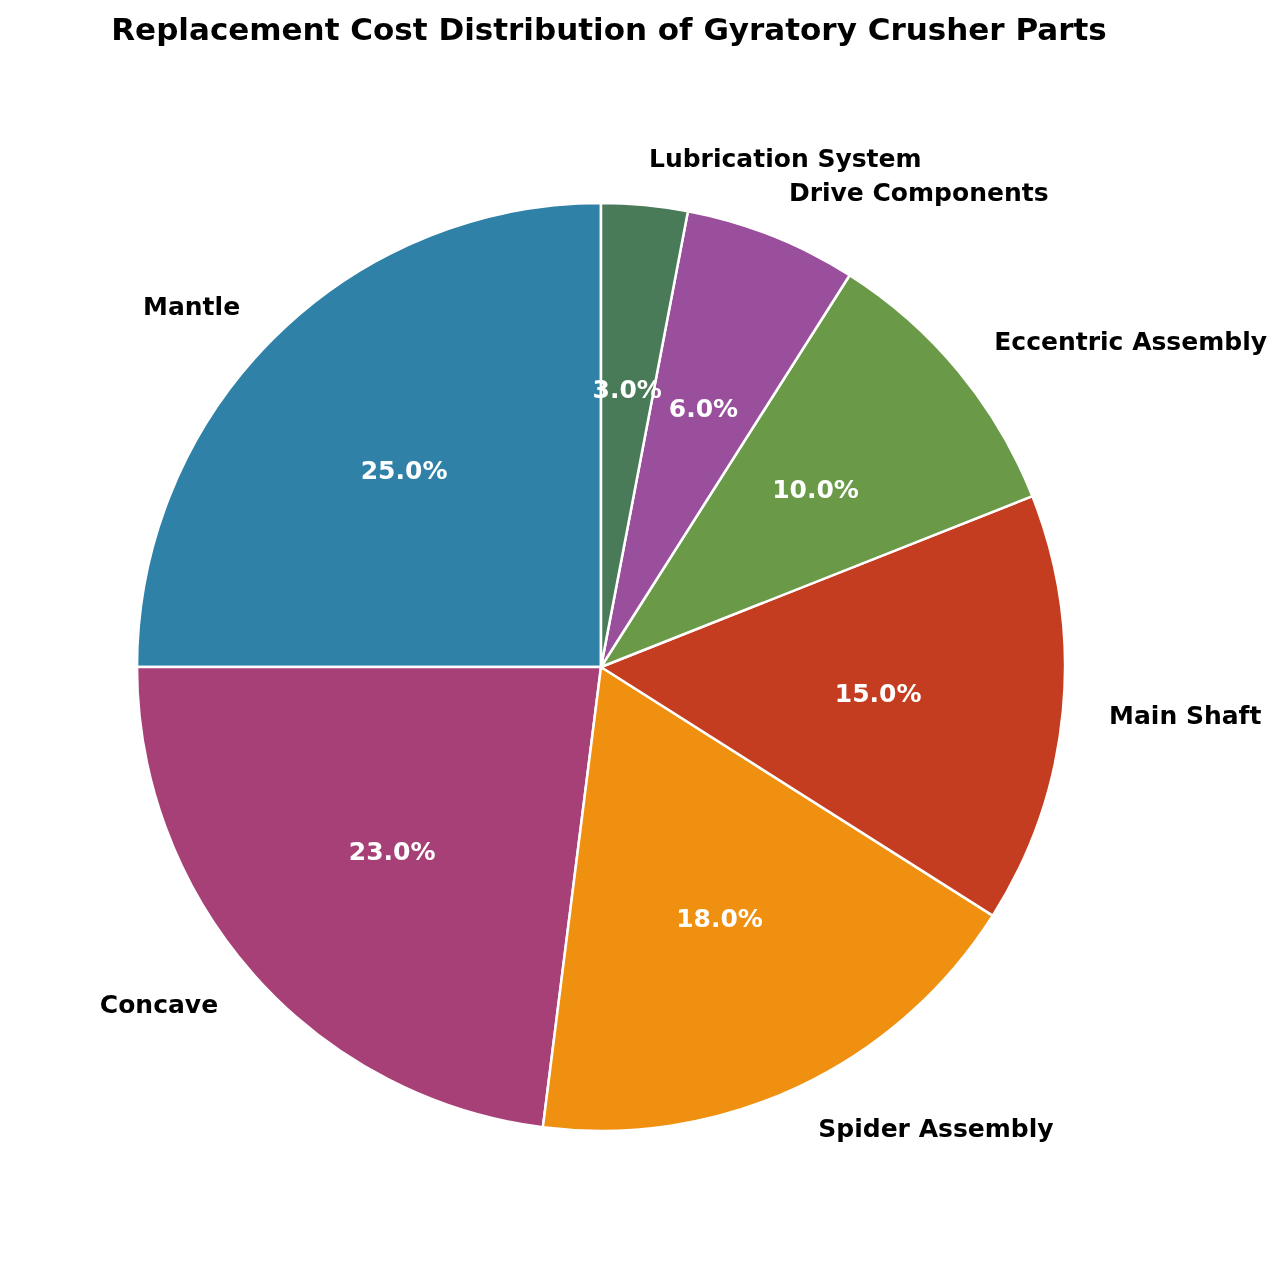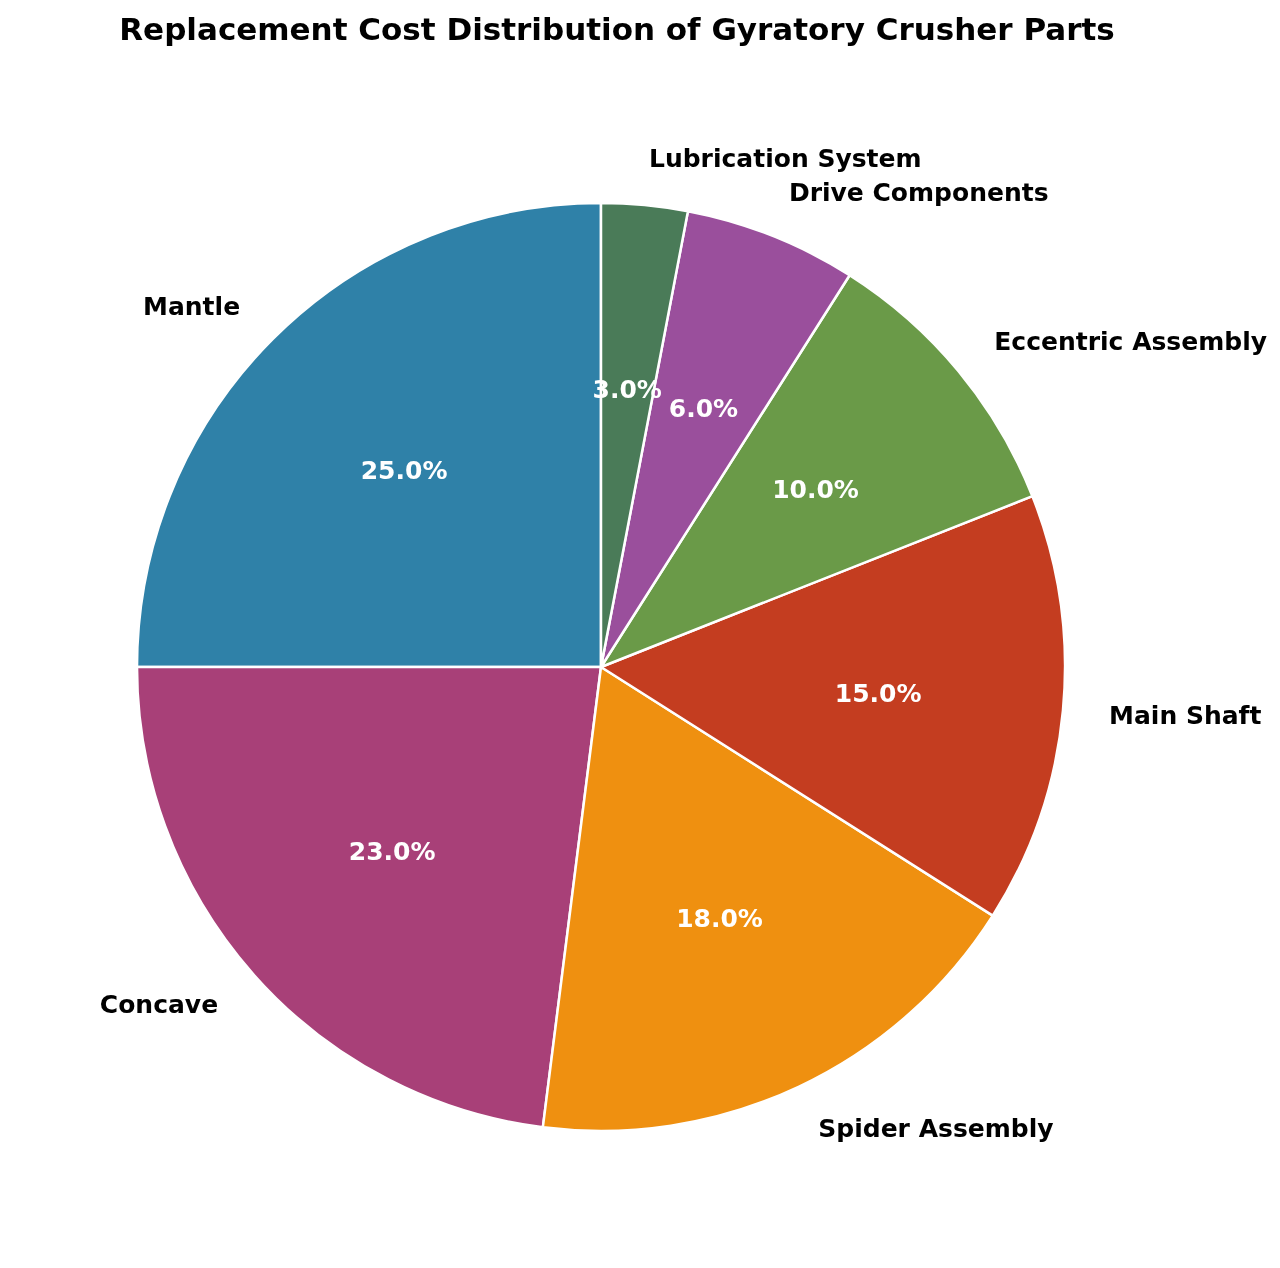--- a/index.html
+++ b/index.html
@@ -11,21 +11,21 @@
     position: relative;
     width: 1280px;
     height: 1268px;
     background: #ffffff;
     overflow: hidden;
     font-family: "DejaVu Sans", "Liberation Sans", sans-serif;
   }
   .chart-title {
     position: absolute;
     top: 11px;
-    left: 16px;
+    left: 8px;
     width: 1202px;           
     text-align: center;
     font-size: 31px;
     font-weight: bold;
     color: #000000;
     letter-spacing: 0px;
     white-space: nowrap;
   }
   svg.pie {
     position: absolute;

